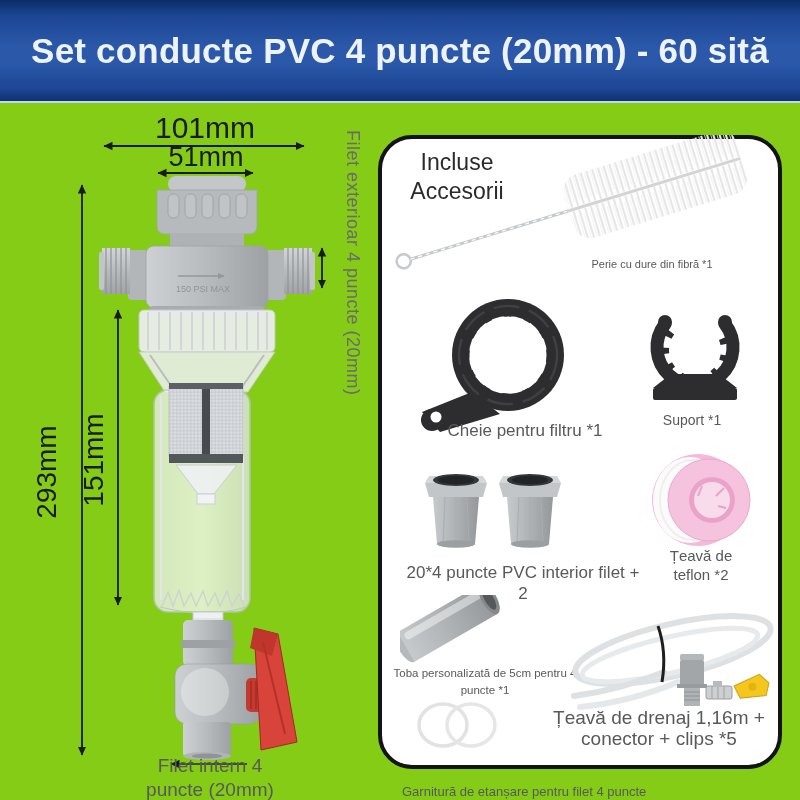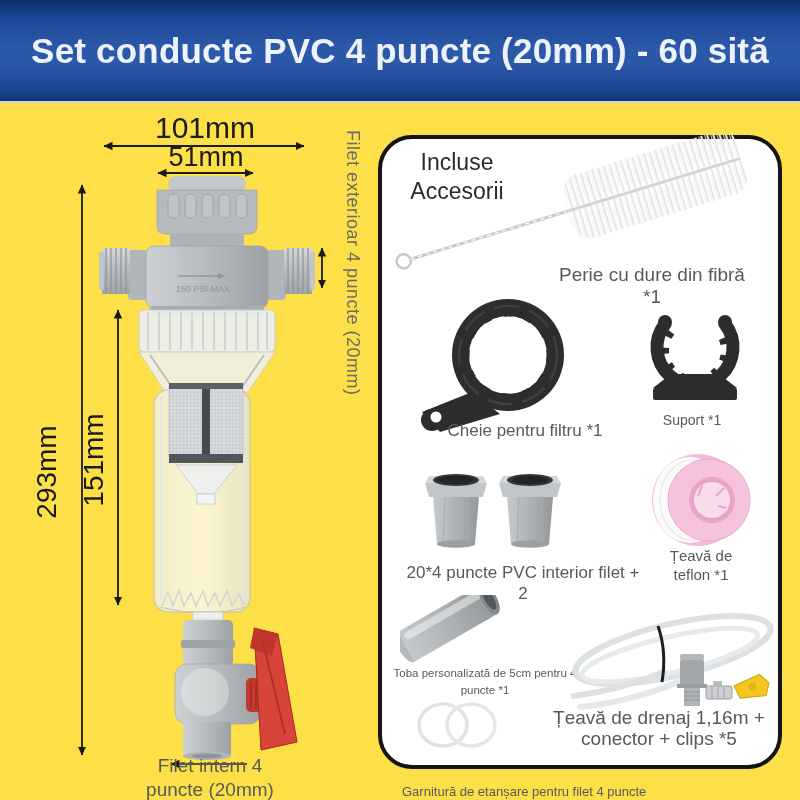--- a/index.html
+++ b/index.html
@@ -1,30 +1,30 @@
 <!DOCTYPE html>
 <html><head>
 <meta charset="utf-8">
 <style>
   html,body{margin:0;padding:0;background:#fff;}
-  .page{position:relative;width:800px;height:800px;background:#fde047;overflow:hidden;
+  .page{position:relative;width:800px;height:800px;background:#84cc16;overflow:hidden;
         font-family:"Liberation Sans", sans-serif;}
   
   .banner{position:absolute;left:0;top:0;width:800px;height:101px;
     background:linear-gradient(180deg,#0b2d66 0%,#1d4694 16%,#2b58a9 46%,#2b58a9 62%,#1d4694 88%,#0e3272 100%);
     display:flex;align-items:center;justify-content:center;
     border-bottom:2px solid #c5d7ea;}
   .banner-title{color:#eef3fb;font-size:35px;font-weight:600;letter-spacing:.2px;white-space:nowrap;}
   
   .panel{position:absolute;left:378px;top:135px;width:396px;height:626px;
     border:4px solid #141414;border-radius:34px;background:#fff;}
   .panel-title{position:absolute;left:398px;top:148px;width:118px;text-align:center;
     color:#2b2b2b;font-size:23px;line-height:29px;font-weight:400;}
   .cap{position:absolute;color:#58595b;text-align:center;}
-  .cap-brush{left:552px;top:264px;width:200px;font-size:19px;}
+  .cap-brush{left:552px;top:258px;width:200px;font-size:11px;}
   .cap-wrench{left:415px;top:421px;width:220px;font-size:17px;}
   .cap-clip{left:632px;top:412px;width:120px;font-size:14px;}
   .cap-fittings{left:403px;top:546px;width:240px;font-size:17px;line-height:21px;margin-top:16px;}
   .cap-teflon{left:640px;top:546px;width:122px;font-size:15px;line-height:19px;}
   .cap-toba{left:390px;top:665px;width:190px;font-size:11.5px;line-height:17px;}
   .cap-gaskets{left:402px;top:748px;width:290px;font-size:13px;text-align:left;margin-top:36px;}
   .cap-hose{left:540px;top:707px;width:238px;font-size:19px;line-height:21px;}
   .icon{position:absolute;}
 </style>
 </head>
@@ -235,21 +235,21 @@
     <circle cx="46" cy="50" r="46" fill="#f3bada"></circle>
     <ellipse cx="38" cy="50" rx="37" ry="43" fill="#fbfbfb"></ellipse>
     <ellipse cx="41" cy="50" rx="33" ry="40" fill="none" stroke="#efefef" stroke-width="2"></ellipse>
     <circle cx="57" cy="50" r="41" fill="#f5c3de" stroke="#eda8cc" stroke-width="1"></circle>
     <circle cx="60" cy="50" r="23" fill="#e9a3c9"></circle>
     <circle cx="60" cy="50" r="18" fill="#f8dcec"></circle>
     <path d="M50,36 L46,46 M72,38 L64,46 M74,58 L66,56" stroke="#e9a3c9" stroke-width="2"></path>
   </svg>
   <div class="cap cap-teflon">
     <div>Țeavă de</div>
-    <div>teflon *1</div>
+    <div>teflon *2</div>
   </div>
 
   <svg class="icon" style="left:400px;top:595px" width="110" height="80" viewBox="0 0 110 80">
     <g transform="translate(6,52) rotate(-30)">
       <ellipse cx="0" cy="0" rx="7.5" ry="17" fill="#b5b9bb"></ellipse>
       <rect x="0" y="-17" width="96" height="34" fill="url(#gFit)"></rect>
       <rect x="4" y="-13" width="88" height="8" rx="4" fill="#ffffff" opacity="0.45"></rect>
       <ellipse cx="96" cy="0" rx="7.5" ry="17" fill="#85898b"></ellipse>
       <ellipse cx="96" cy="0" rx="4.5" ry="12" fill="#55585a"></ellipse>
     </g>

